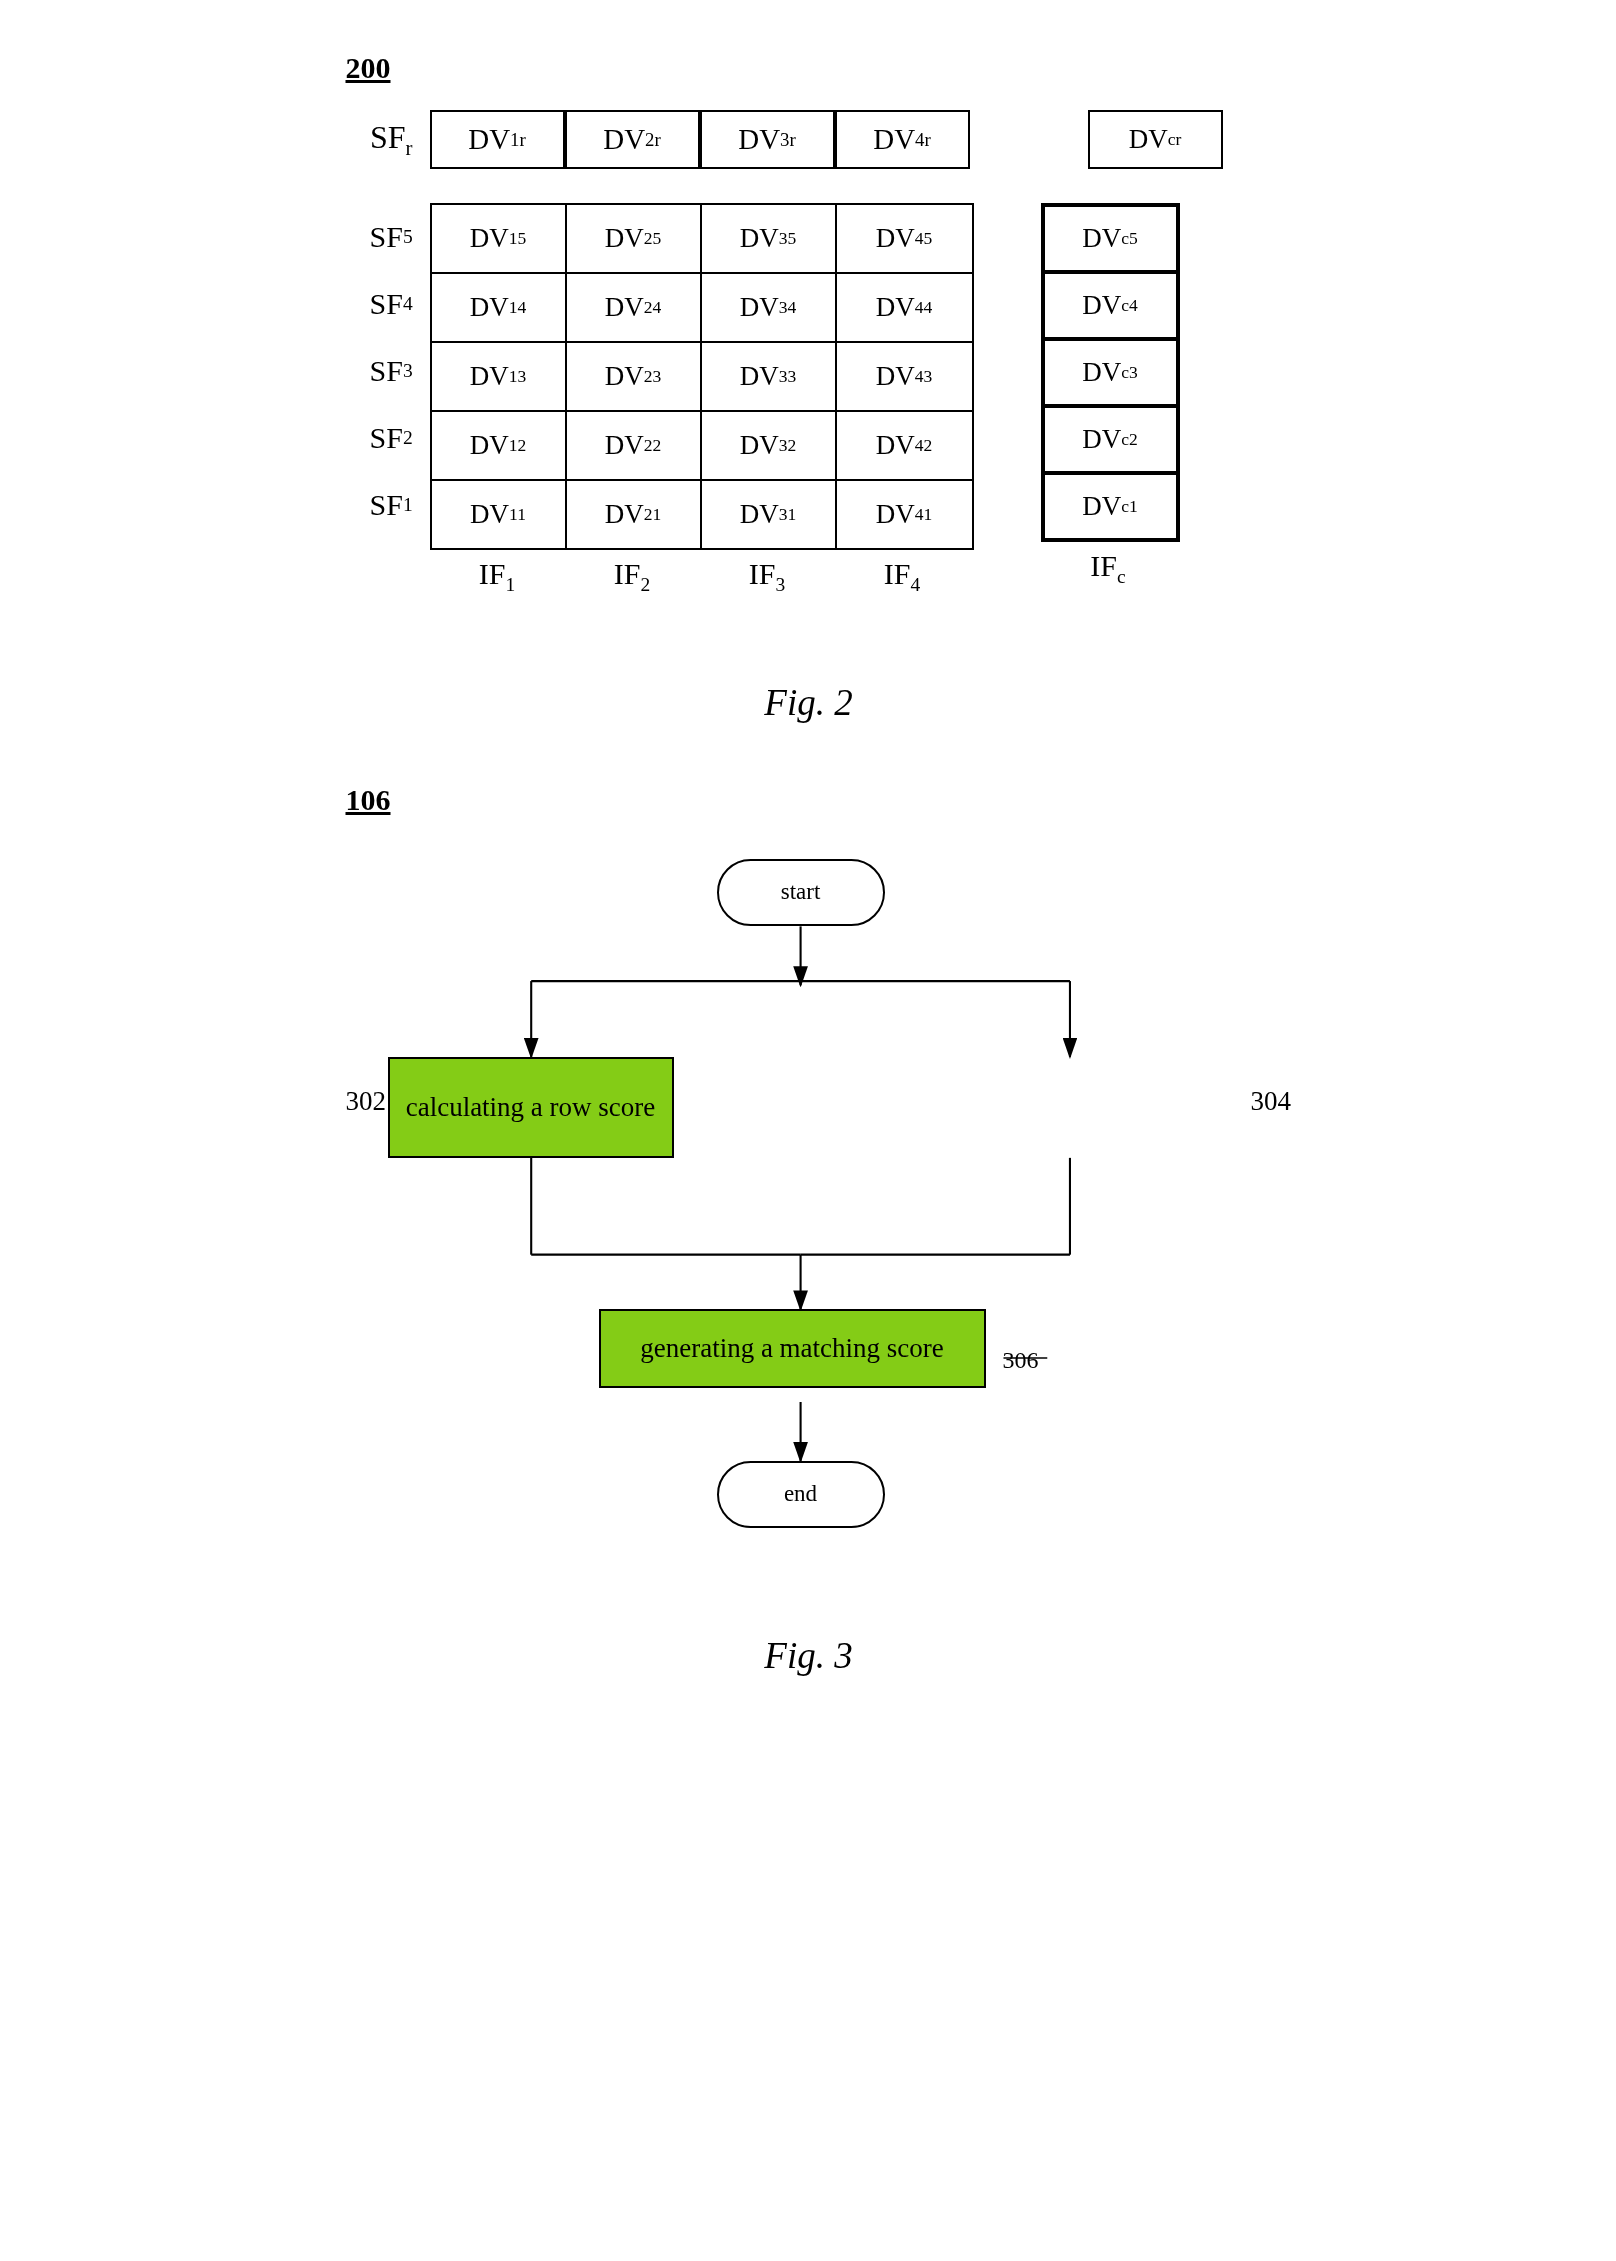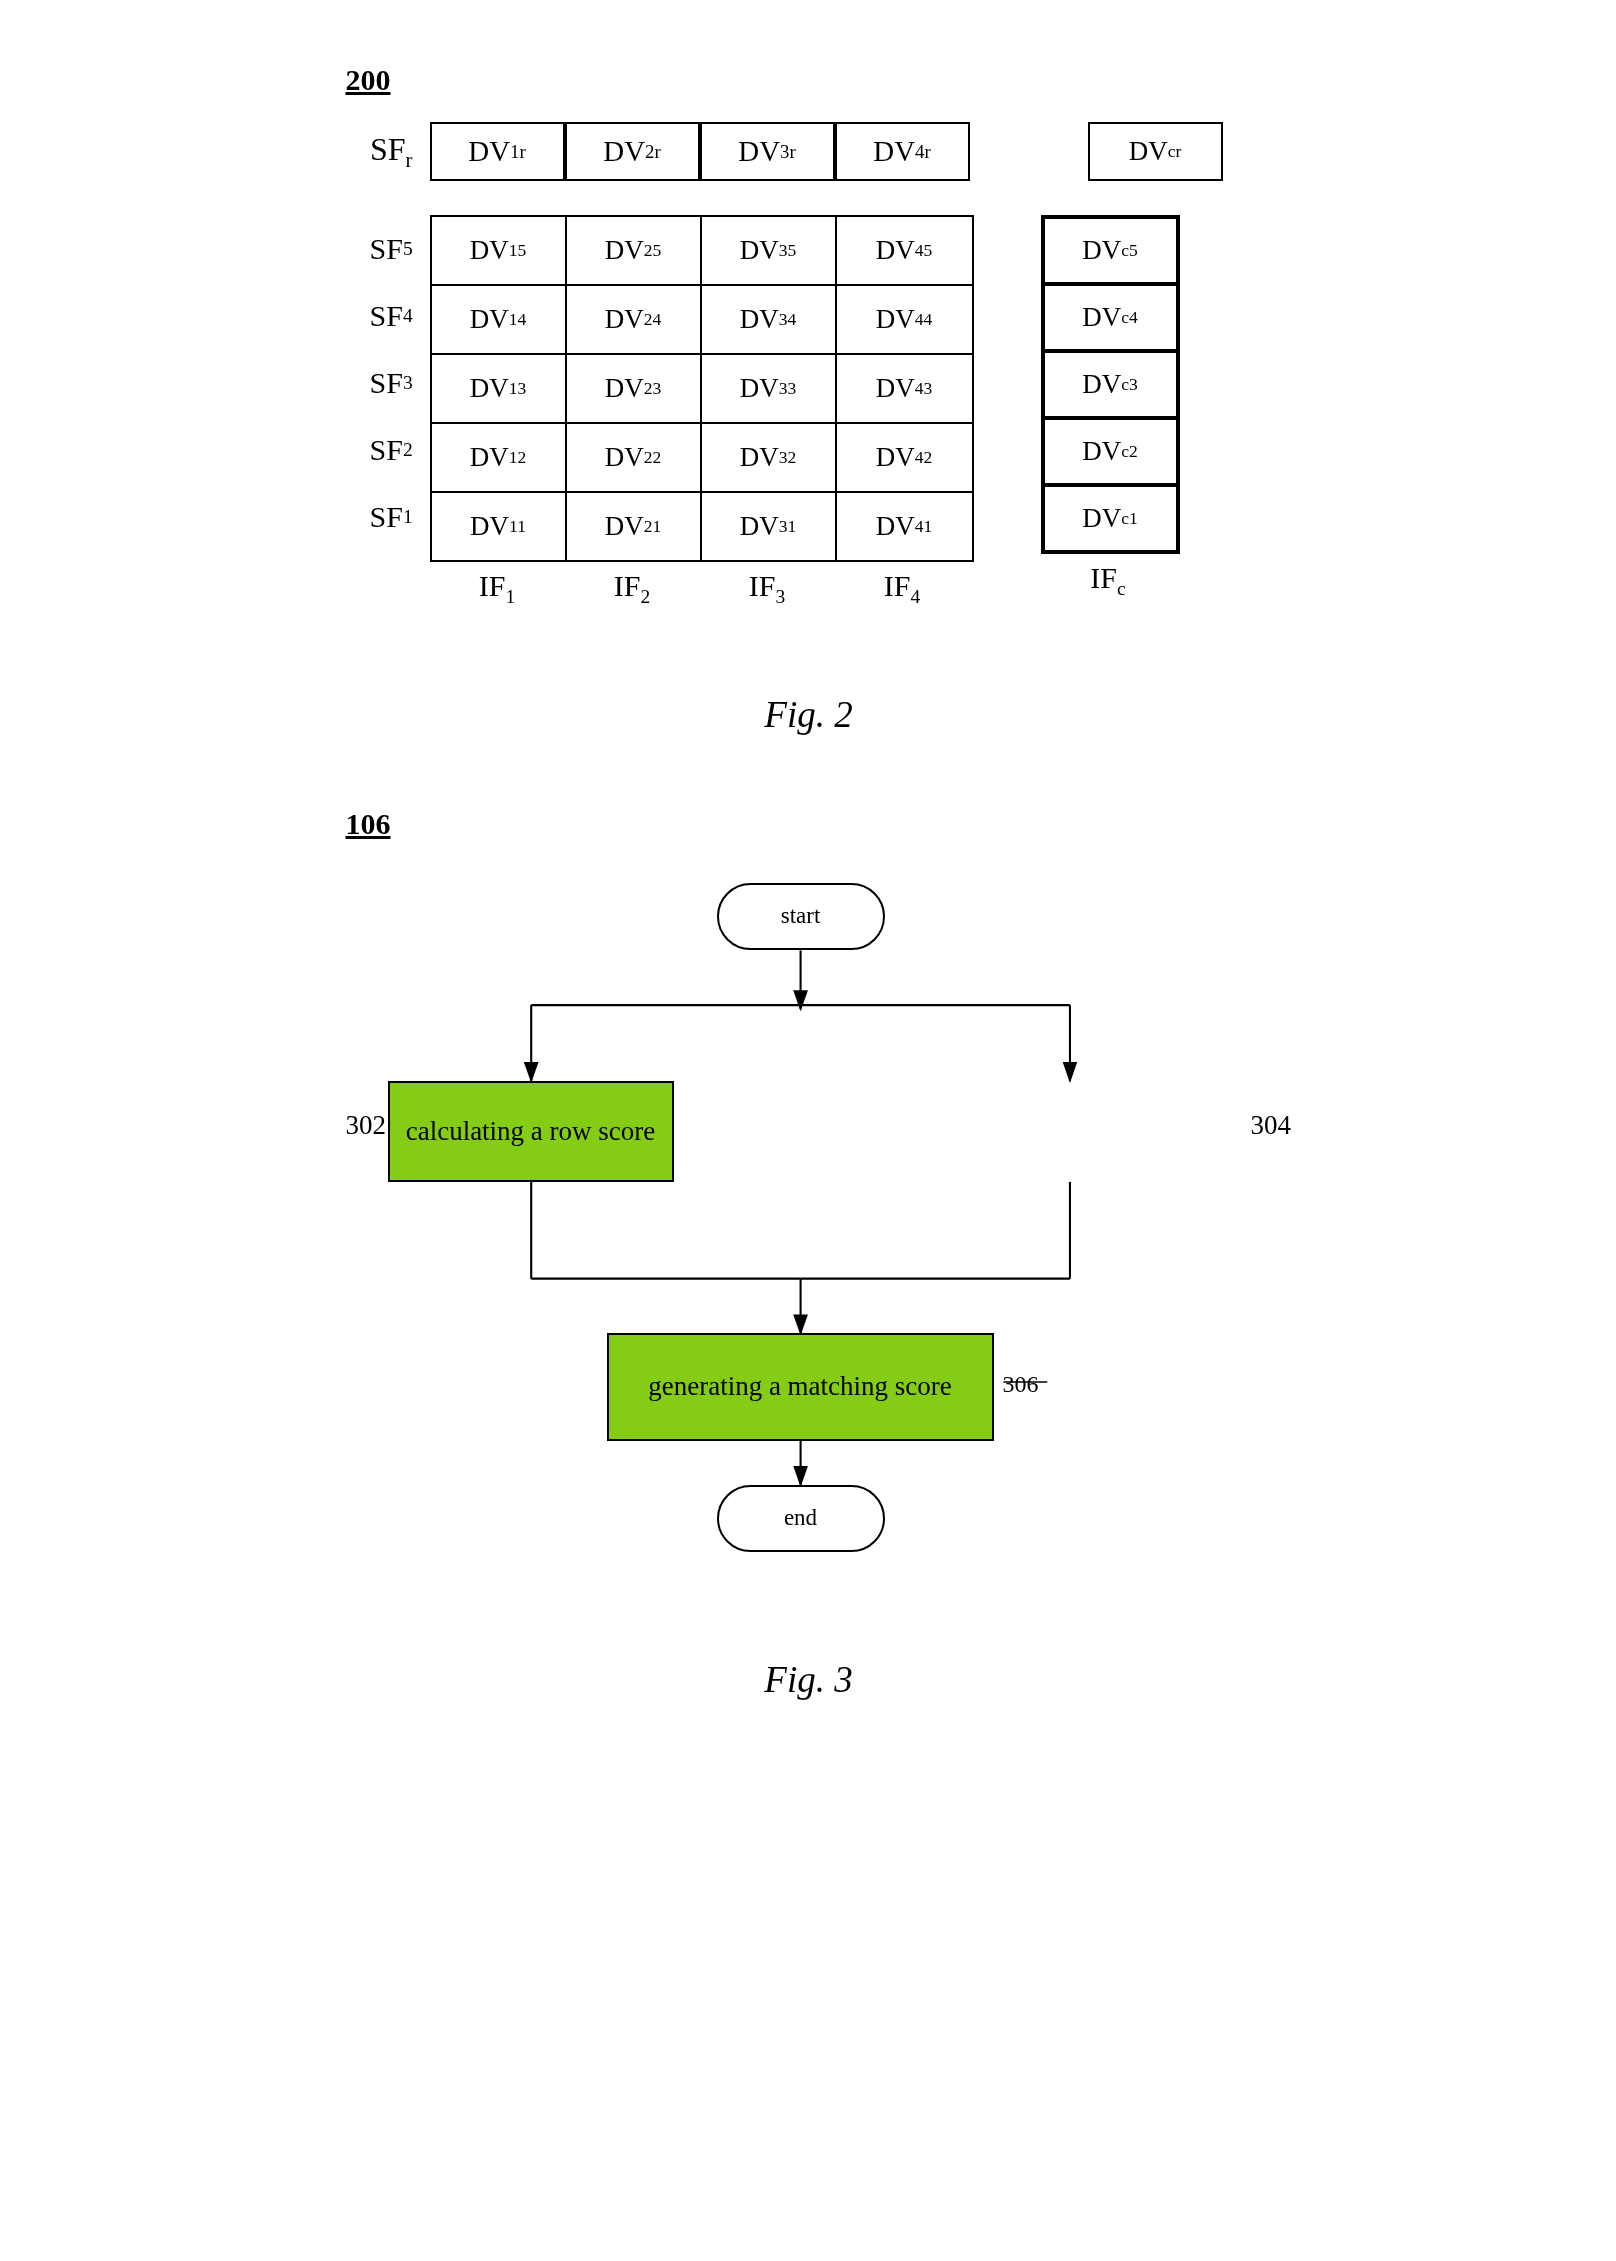--- a/index.html
+++ b/index.html
@@ -182,21 +182,20 @@
     }
 
     .step-label {
       position: absolute;
       font-size: 27px;
     }
 
     
     .label-underline {
       text-decoration: underline;
-      margin-top: 12px;
     }
 
     .sfr-dvcr-row {
       display: flex;
       align-items: flex-start;
       width: 100%;
     }
 
     .dvcr-cell {
       border: 2.1px solid #000;
@@ -341,21 +340,21 @@
 
       <div class="fc-start-end" style="width:168px; height:67px; left:371px; top:17px;">
         <span>start</span>
       </div>
 
       <div class="fc-rect" style="width:286px; height:101px; left:42px; top:215px;">
         <span>calculating a row score</span>
       </div>
 
 
-      <div class="fc-rect" style="width:387px; height:108px; left:261px; top:467px;text-align:center;">
+      <div class="fc-rect" style="width:387px; height:79px; left:253px; top:467px;text-align:center;">
         <span>generating a matching score</span>
       </div>
 
       <div class="fc-start-end" style="width:168px; height:67px; left:371px; top:619px;">
         <span>end</span>
       </div>
 
       <div class="step-label" style="left:0px; top:244px;">302</div>
       <div class="step-label" style="left:905px; top:244px;">304</div>
 

